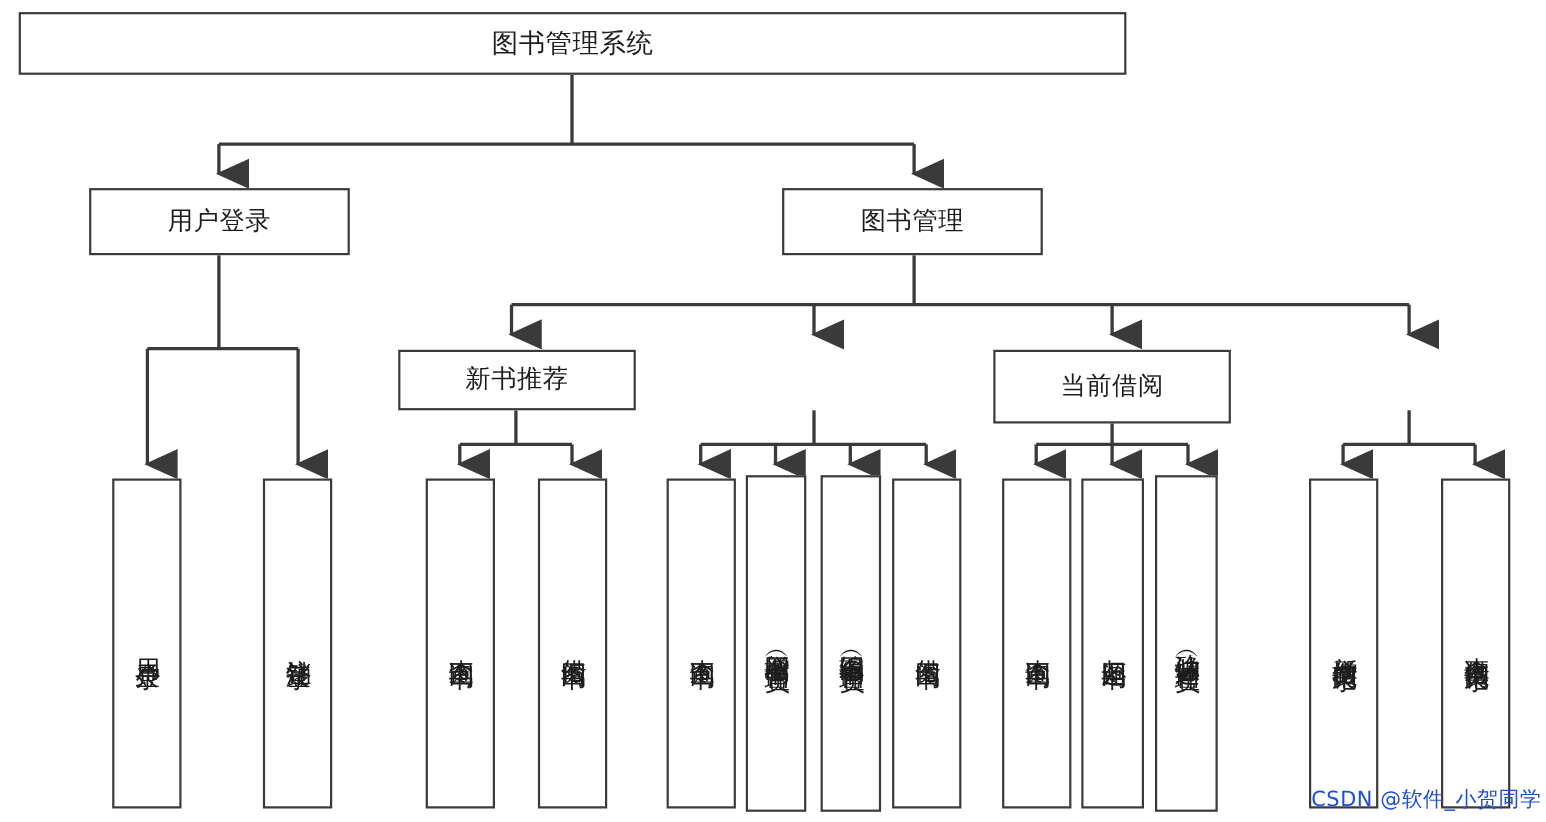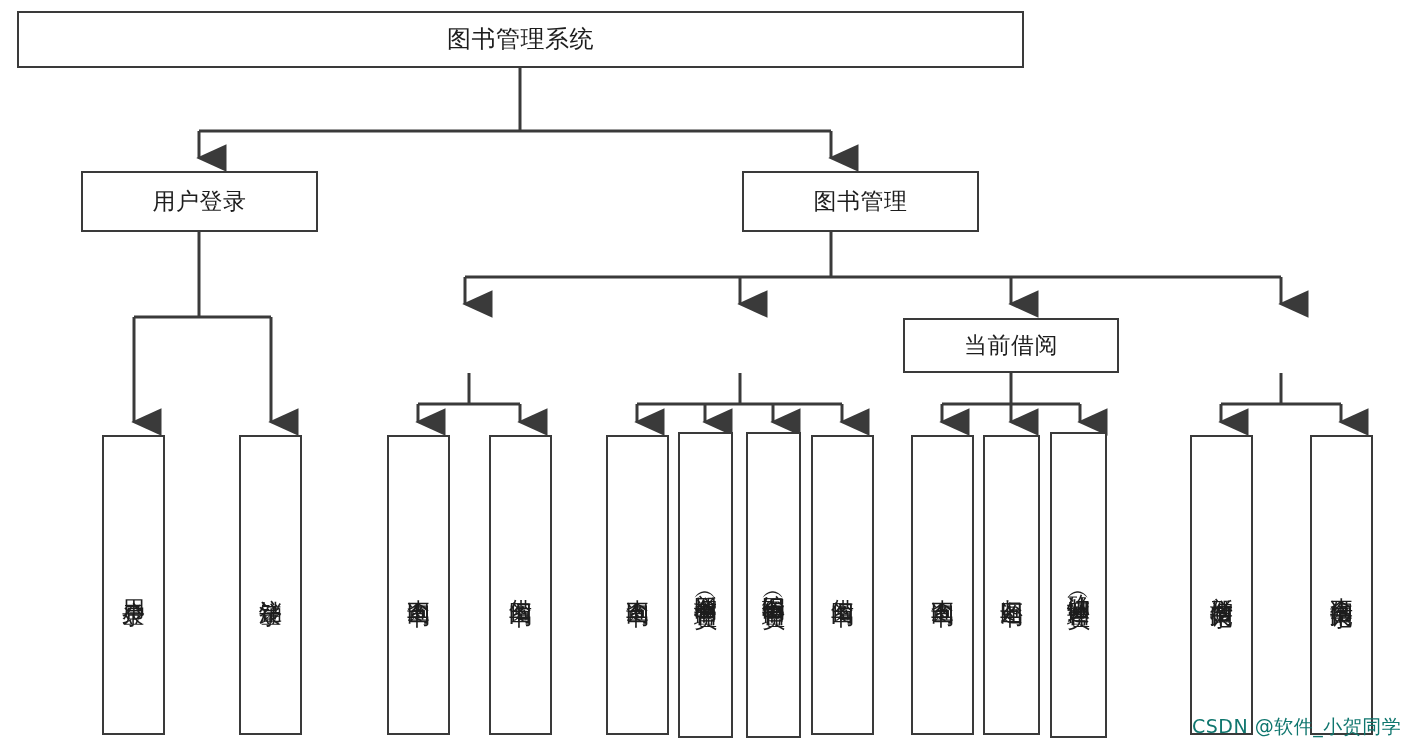--- a/index.html
+++ b/index.html
@@ -61,21 +61,21 @@
     font-size: 23px;
     line-height: 1.18;
     letter-spacing: 2px;
     max-height: 100%;
   }
   .watermark {
     position: absolute;
     left: 1192px;
     top: 714px;
     font-size: 19px;
-    color: #0f766e;
+    color: #1d4ed8;
     white-space: nowrap;
     letter-spacing: 0.5px;
     font-family: "DejaVu Sans", "Liberation Sans", sans-serif;
   }
 </style>
 </head>
 <body>
 
 <div id="canvas">
 
@@ -129,25 +129,28 @@
     </g>
   </svg>
 
   <div class="node horiz root" style="left:17px; top:11px; width:1007px; height:57px;">
     <span class="label">图书管理系统</span>
   </div>
 
   <div class="node horiz" style="left:81px; top:171px; width:237px; height:61px;">
     <span class="label">用户登录</span>
   </div>
-  <div class="node horiz" style="left:742px; top:171px; width:237px; height:61px;">
+  <div class="node horiz" style="left:711px; top:171px; width:237px; height:61px;">
     <span class="label">图书管理</span>
   </div>
 
-  <div class="node horiz" style="left:903px; top:318px; width:216px; height:55px;">
+  <div class="node horiz" style="left:362px; top:318px; width:216px; height:55px;">
+    <span class="label">新书推荐</span>
+  </div>
+  <div class="node horiz" style="left:903px; top:318px; width:216px; height:67px;">
     <span class="label">当前借阅</span>
   </div>
 
   <div class="node vert" style="left:102px; top:435px; width:63px; height:300px;">
     <span class="label">用户登录</span>
   </div>
   <div class="node vert" style="left:239px; top:435px; width:63px; height:300px;">
     <span class="label">注销登录</span>
   </div>
 

